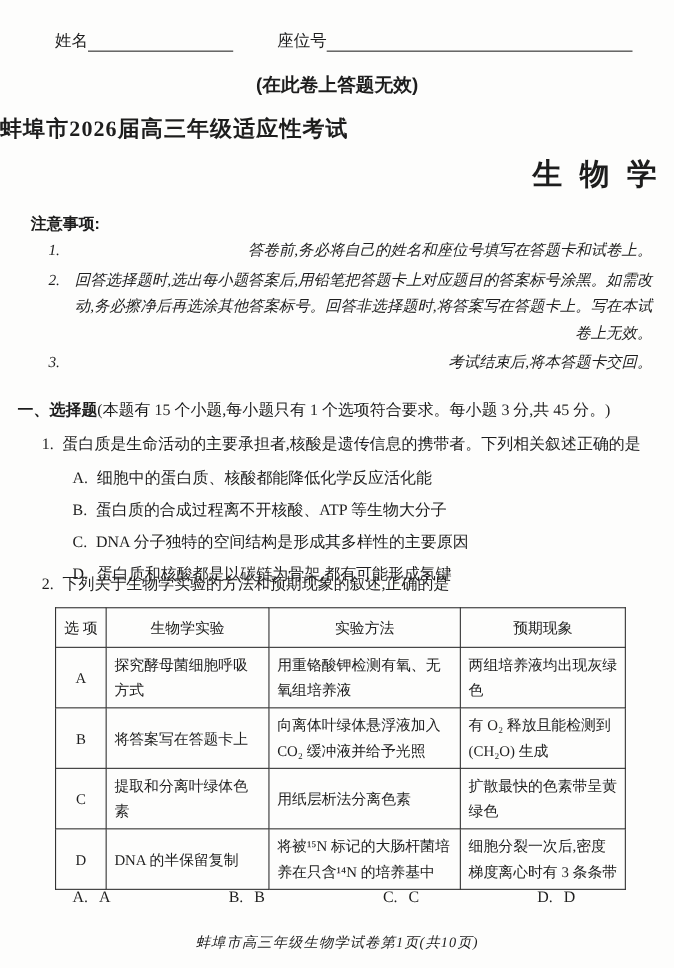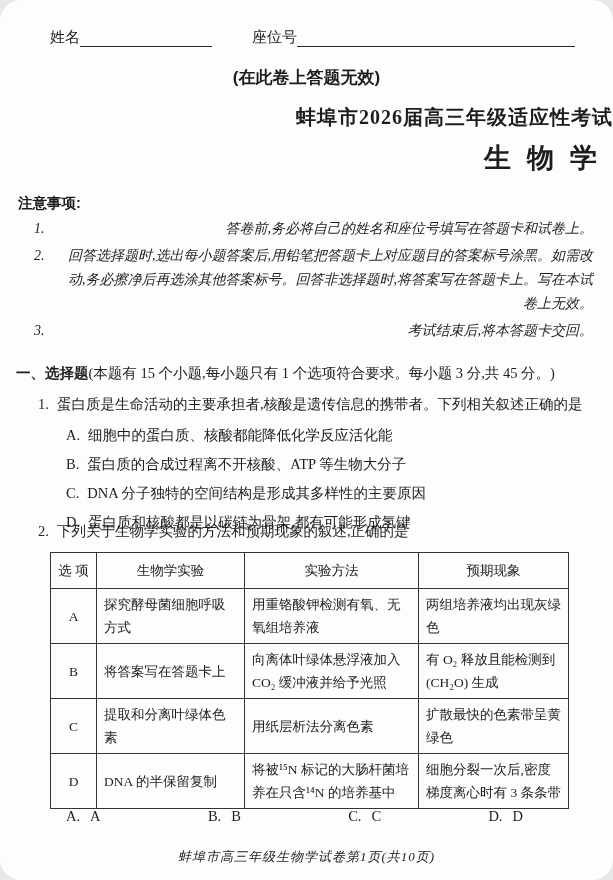--- a/index.html
+++ b/index.html
@@ -6,21 +6,20 @@
   .page{
     position:relative;
     width:613px;height:880px;
     margin:0 auto;
     background:#fdfdfc;
     color:#1d1d1d;
     font-family:"Liberation Serif","DejaVu Serif",serif;
     font-size:14px;
     overflow:hidden;
     box-sizing:border-box;
-    border-radius:21px;
   }
   
   .id-row{
     position:absolute;top:28px;left:50px;right:38px;
     display:flex;align-items:flex-end;
     font-size:15px;
   }
   .id-label{white-space:nowrap;}
   .blank-line{
     display:inline-block;border-bottom:1.5px solid #2a2a2a;height:17px;
@@ -28,30 +27,30 @@
   .blank-name{width:132px;margin-right:40px;}
   .blank-seat{flex:1;}
   
   .invalid-note{
     position:absolute;top:66px;left:0;right:0;
     text-align:center;font-weight:bold;font-size:17px;
     font-family:"Liberation Sans","DejaVu Sans",sans-serif;
   }
   .exam-title{
     position:absolute;top:104px;left:0;right:0;
-    text-align:right;font-weight:bold;font-size:20px;
+    text-align:left;font-weight:bold;font-size:20px;
     letter-spacing:1px;
   }
   .subject-title{
     position:absolute;top:140px;left:0;right:0;
     text-align:right;font-weight:bold;font-size:27px;
     letter-spacing:16px;text-indent:16px;
   }
   
-  .notes{position:absolute;top:194px;left:18px;right:20px;}
+  .notes{position:absolute;top:194px;left:28px;right:20px;}
   .notes-heading{
     font-weight:bold;font-size:14.5px;
     font-family:"Liberation Sans","DejaVu Sans",sans-serif;
     margin-bottom:4px;
   }
   .notes-list{
     margin:0;padding:0;list-style:none;counter-reset:note;text-align:right;
   }
   .notes-list li{
     counter-increment:note;

